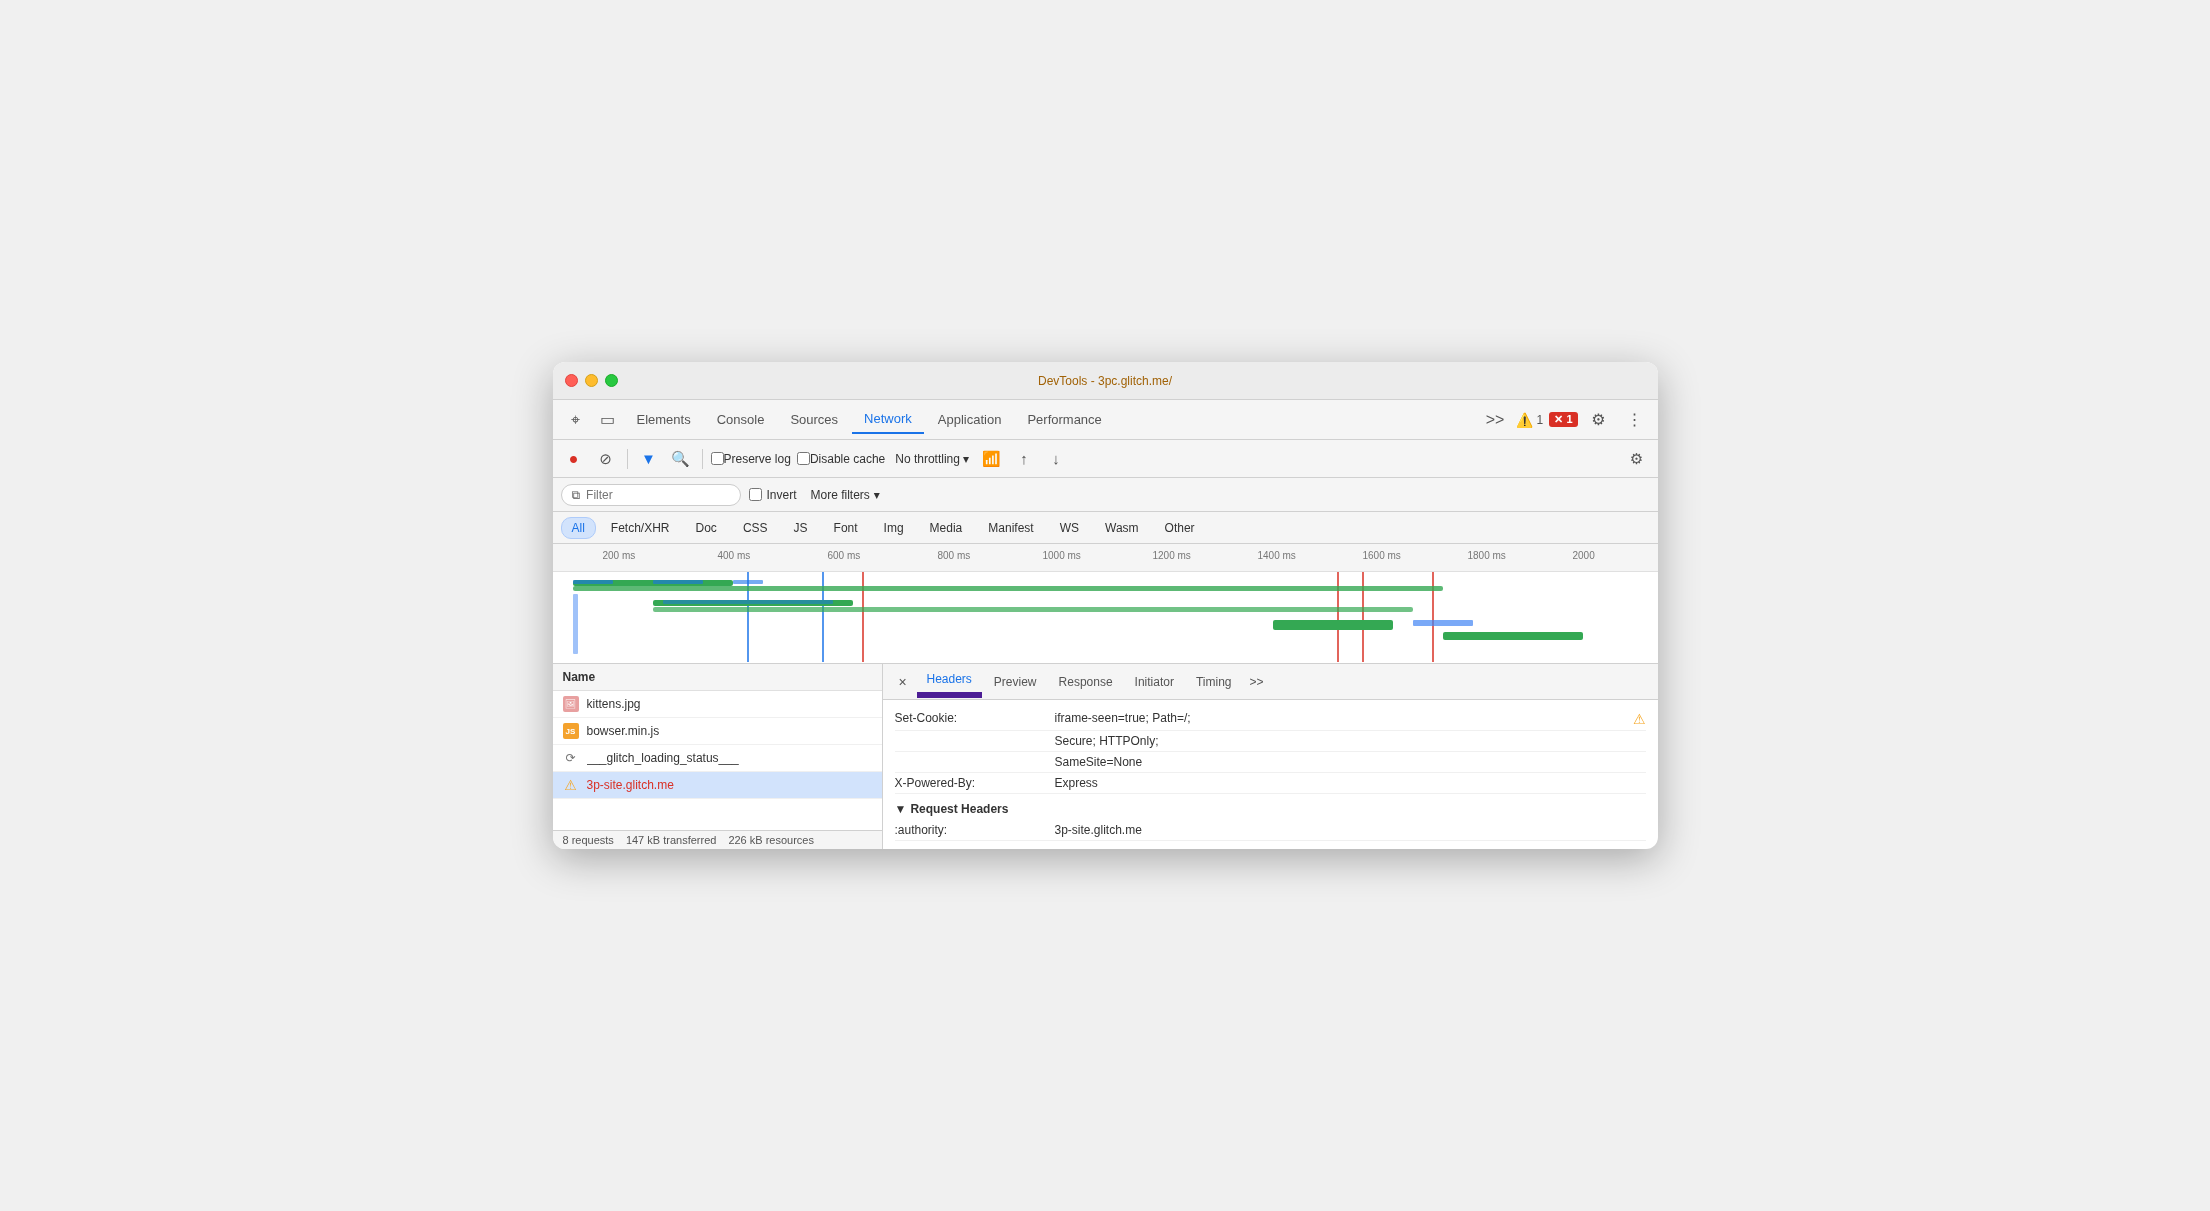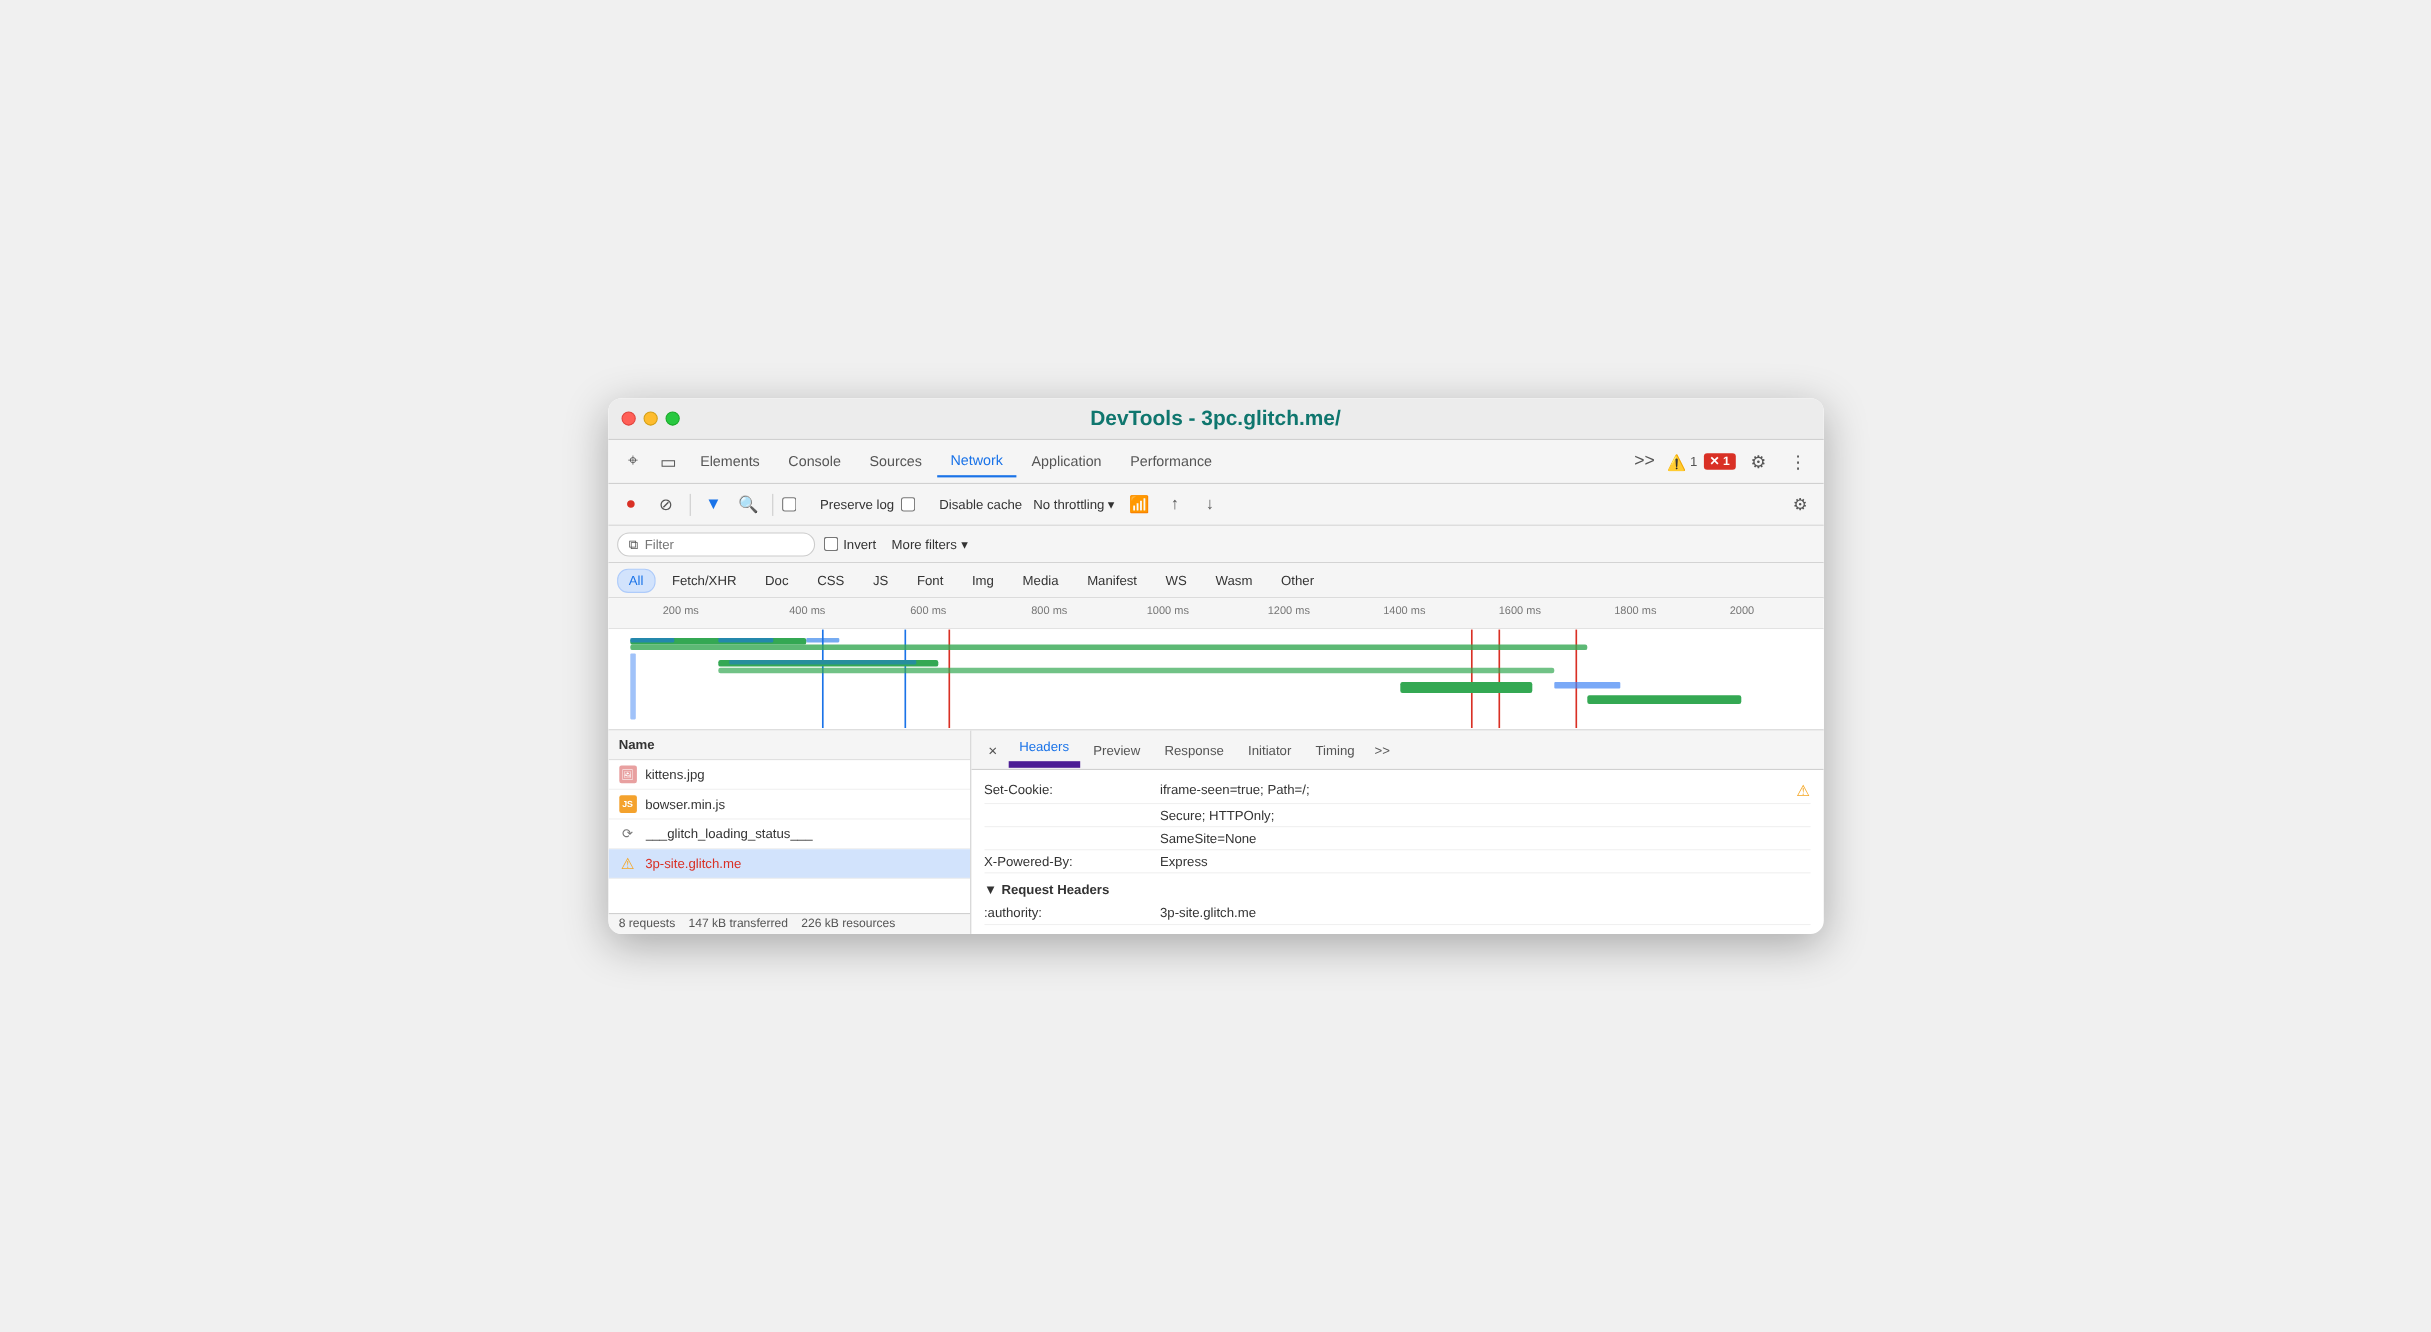--- a/index.html
+++ b/index.html
@@ -40,23 +40,23 @@
       height: 13px;
       border-radius: 50%;
     }
     .tl-red { background: #ff5f57; border: 1px solid #e0443e; }
     .tl-yellow { background: #febc2e; border: 1px solid #d4a017; }
     .tl-green { background: #28c840; border: 1px solid #1aab29; }
     .title-bar-title {
       position: absolute;
       left: 50%;
       transform: translateX(-50%);
-      font-size: 19px;
-      color: #0f766e;
-      font-weight: 700;
+      font-size: 12px;
+      color: #a16207;
+      font-weight: 400;
     }
     
     .devtools-tabs {
       background: #f5f5f5;
       border-bottom: 1px solid #d0d0d0;
       display: flex;
       align-items: center;
       padding: 0 8px;
       height: 40px;
       gap: 2px;
@@ -138,21 +138,21 @@
     .toolbar-btn.blue { color: #1a73e8; }
     .toolbar-divider {
       width: 1px;
       height: 20px;
       background: #ccc;
       margin: 0 2px;
     }
     .checkbox-label {
       display: flex;
       align-items: center;
-      gap: 22px;
+      gap: 0;
       font-size: 12px;
       color: #333;
       cursor: pointer;
       white-space: nowrap;
     }
     .checkbox-label input { cursor: pointer; }
     .throttle-select {
       border: none;
       background: none;
       font-size: 12px;

